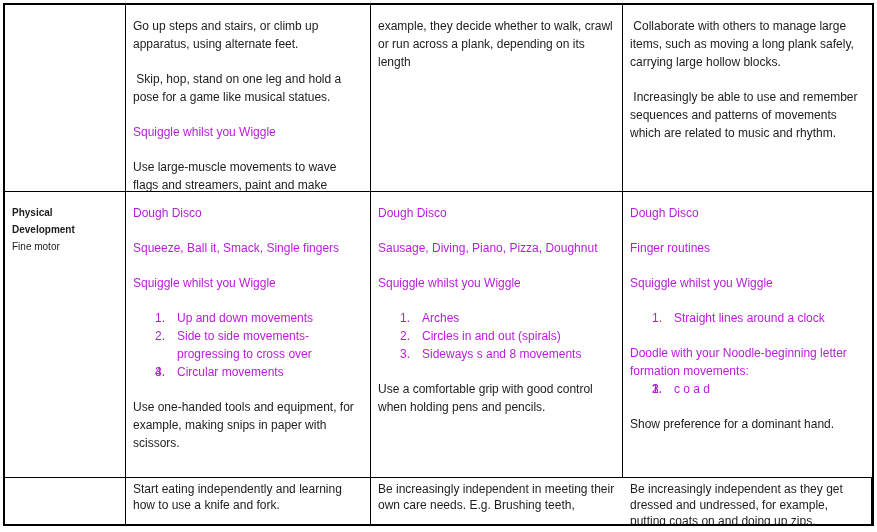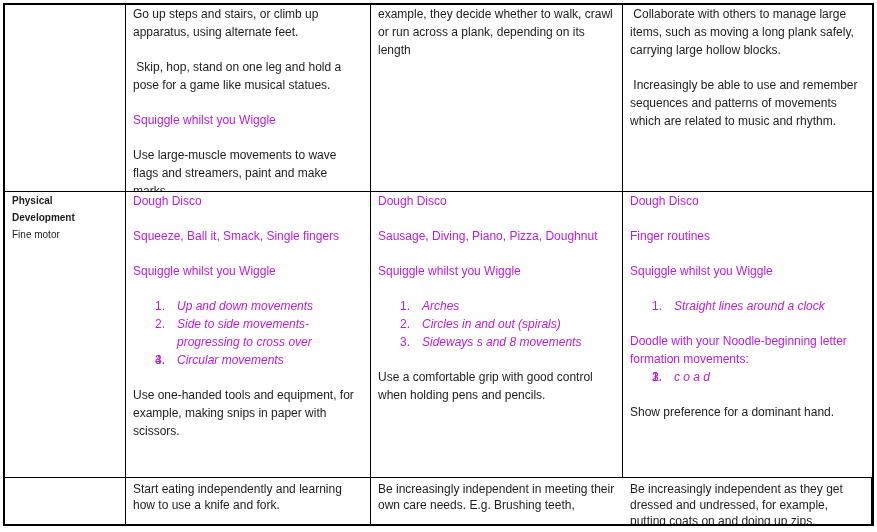--- a/index.html
+++ b/index.html
@@ -4,32 +4,32 @@
 <style>
   * { margin:0; padding:0; box-sizing:border-box; }
   html,body { width:877px; height:532px; background:#ffffff;
     font-family:"Liberation Sans", sans-serif; }
   .page { position:relative; width:877px; height:532px; background:#ffffff; overflow:hidden; }
   .tbl { position:absolute; left:3px; top:3px; width:871px; height:523px;
     border:2px solid var(--border,#000); background:#fff;
     display:grid; grid-template-columns:121px 245px 252px 1fr;
     grid-template-rows:187px 286px 1fr; }
   .cell { border-right:1px solid var(--border,#000); border-bottom:1px solid var(--border,#000);
-    padding:0 7px 2px 7px; overflow:hidden; font-size:12px; line-height:18px;
+    padding:12px 7px 2px 7px; overflow:hidden; font-size:12px; line-height:18px;
     color:var(--ink,#1c1c1c); }
   .last-col { border-right:none; }
   .last-row { border-bottom:none; line-height:16px; padding-top:3px; }
   .para { white-space:pre-wrap; margin-bottom:17px; }
   .para.tight { margin-bottom:0; }
   .c-magenta { color:var(--magenta,#b91ddb); }
   .c-black { color:var(--ink,#1c1c1c); }
   .olist { margin-bottom:17px; }
   .oli { position:relative; padding-left:44px; }
   .num { position:absolute; left:22px; }
-  .itext { white-space:pre-wrap;font-style:italic; }
+  .itext { white-space:pre-wrap; }
   .label-line { font-size:10px; line-height:17px; }
   .label-line.bold { font-weight:bold; }
   .label-line.fit { font-size:16px; letter-spacing:-0.3px; white-space:nowrap;margin-top:45px; }
 </style>
 </head>
 <body style="background: rgb(255, 255, 255);">
 
 <div class="page">
   <div class="tbl" id="rows">
       <div class="cell label-cell"></div>

